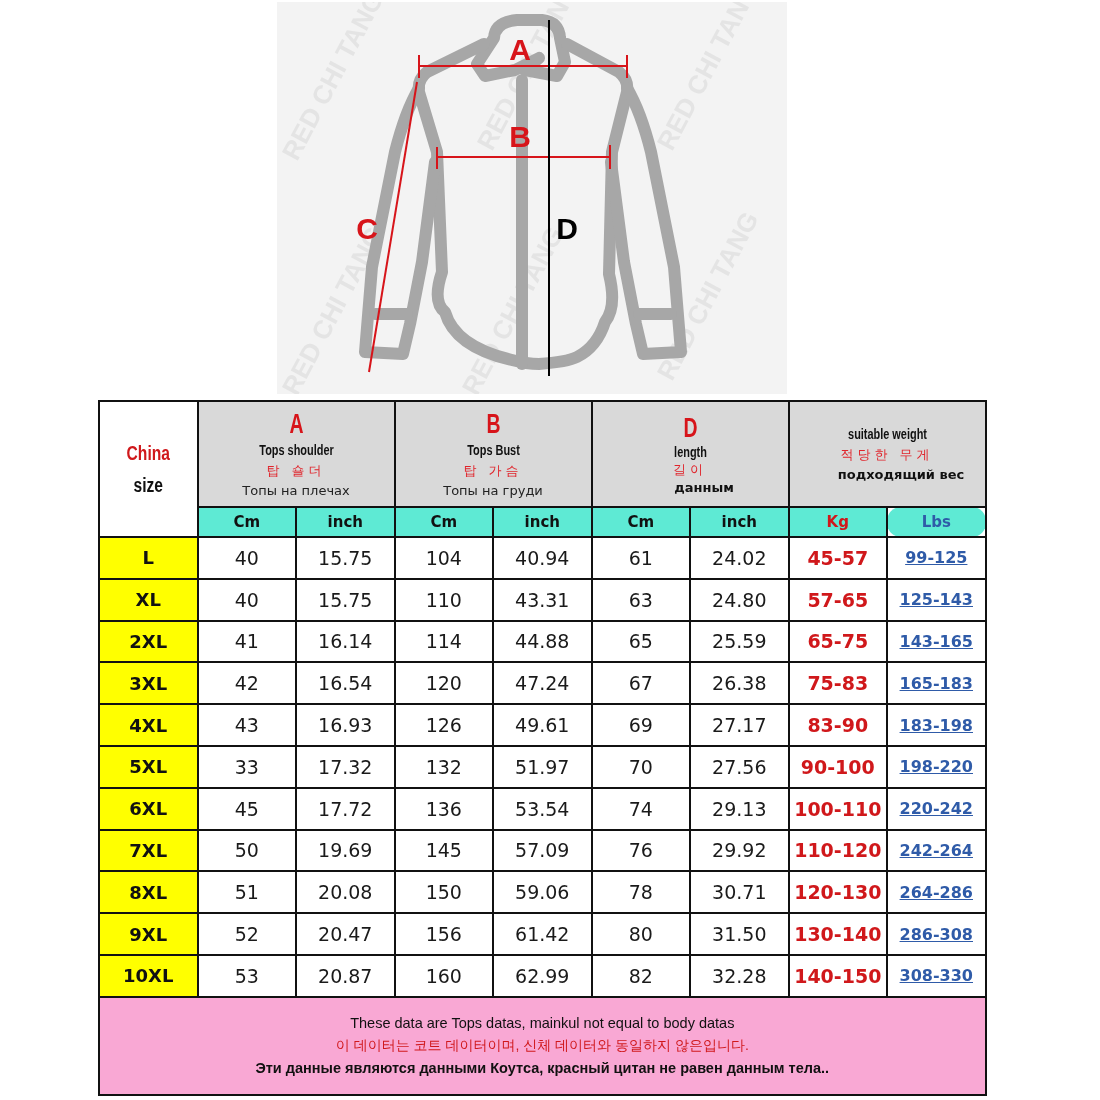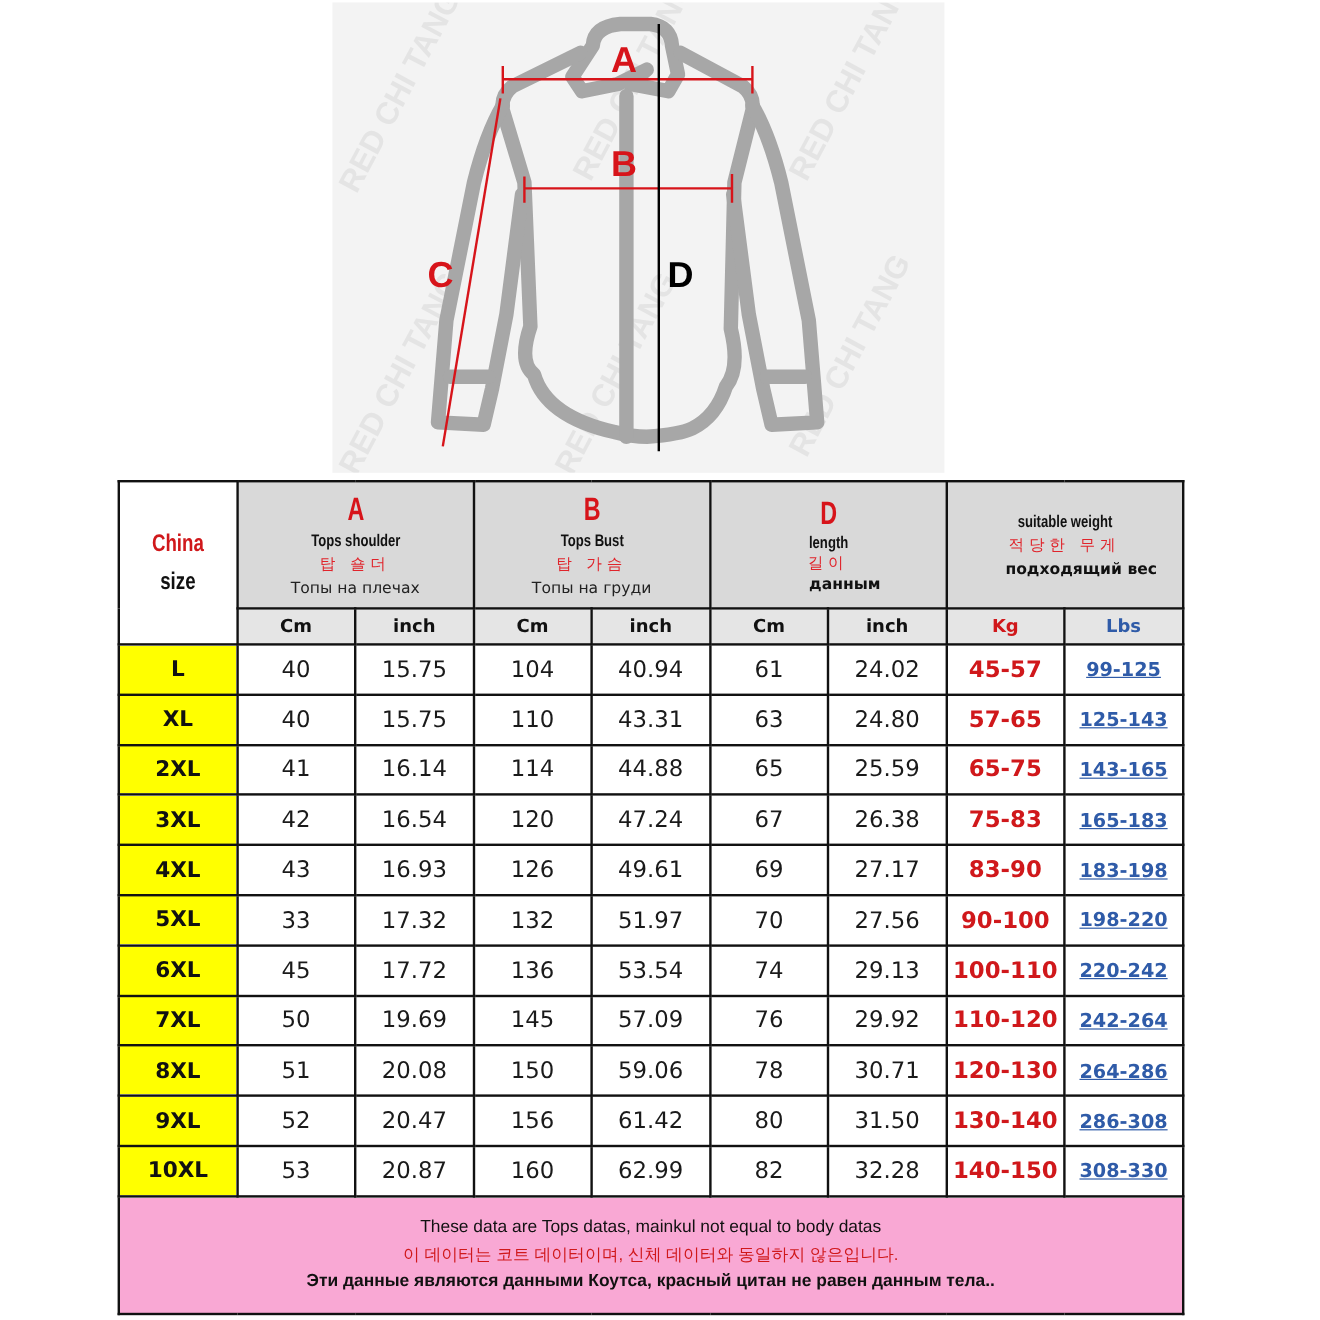--- a/index.html
+++ b/index.html
@@ -105,28 +105,28 @@
       color: #222;
     }
     .grp-ru.bold {
       font-weight: bold;
       color: #111;
       padding-left: 28px;
     }
 
     .sub-row td {
       height: 28px;
-      background: #e5e5e5;
+      background: #5eead4;
       font-family: "DejaVu Sans", sans-serif;
       font-weight: bold;
       font-size: 15px;
       color: #111;
     }
     .sub-row td.kg { color: #d0181b; }
-    .sub-row td.lbs { color: #2f5ba8; }
+    .sub-row td.lbs { color: #2f5ba8; border-radius: 14px; }
 
     .data-row td {
       height: 39.8px;
       font-family: "DejaVu Sans", sans-serif;
       font-size: 19px;
       color: #1a1a1a;
     }
     .data-row td.size-cell {
       background: #ffff00;
       font-weight: bold;

